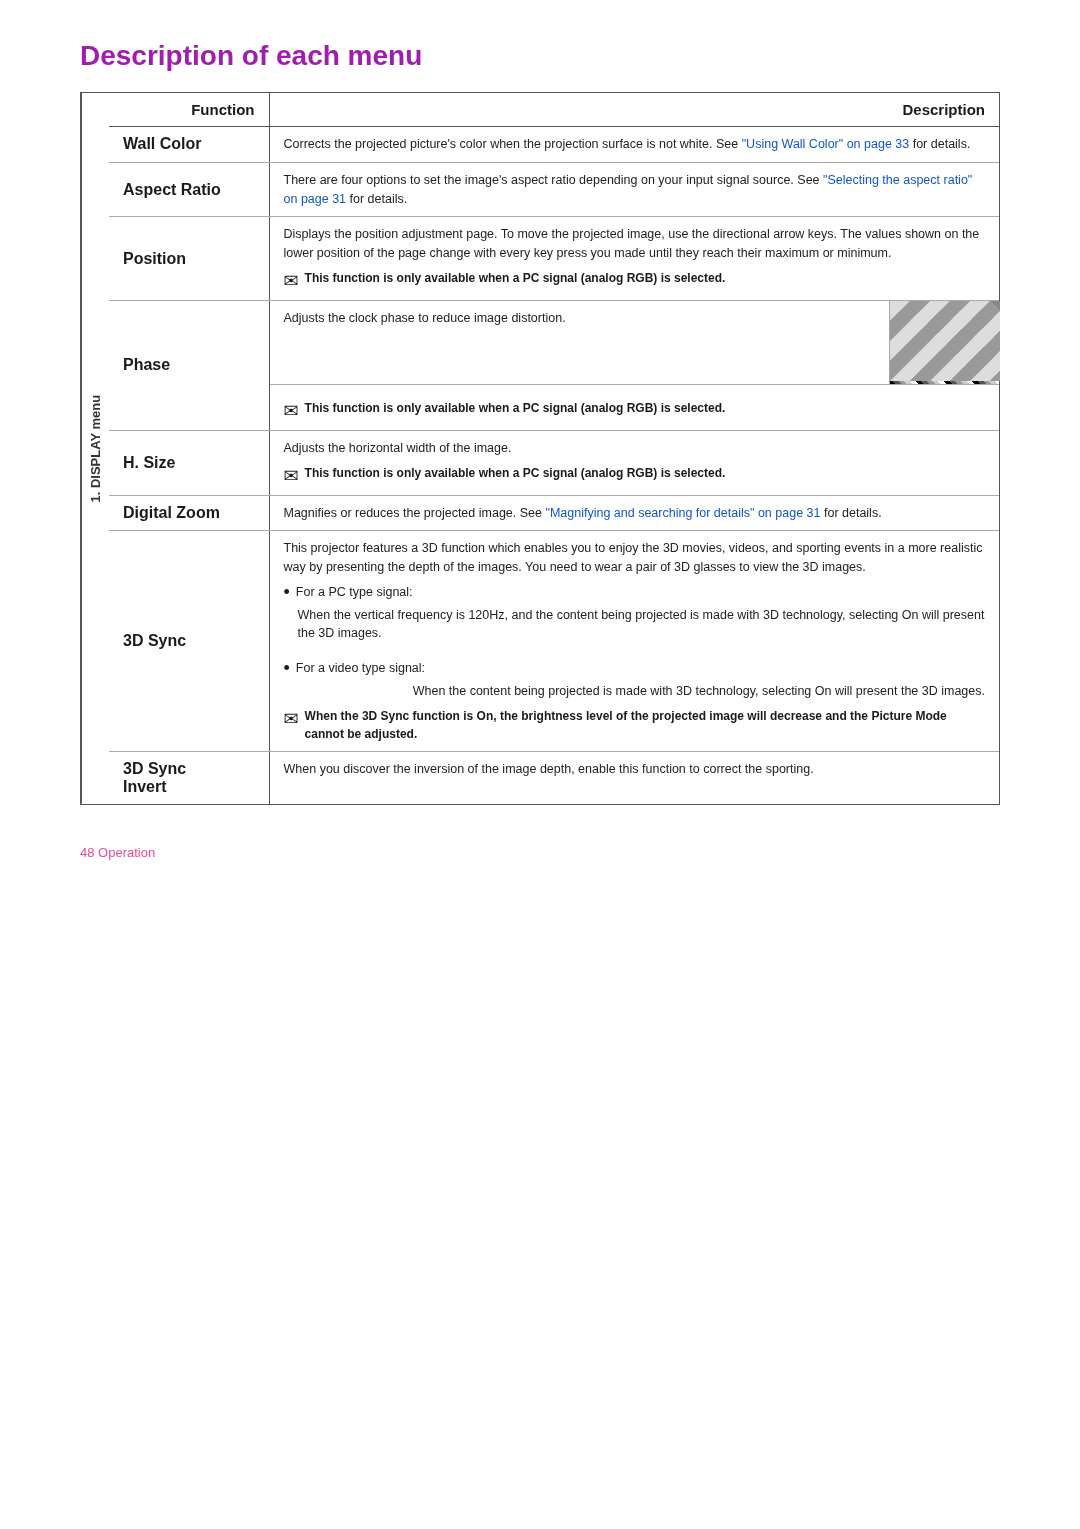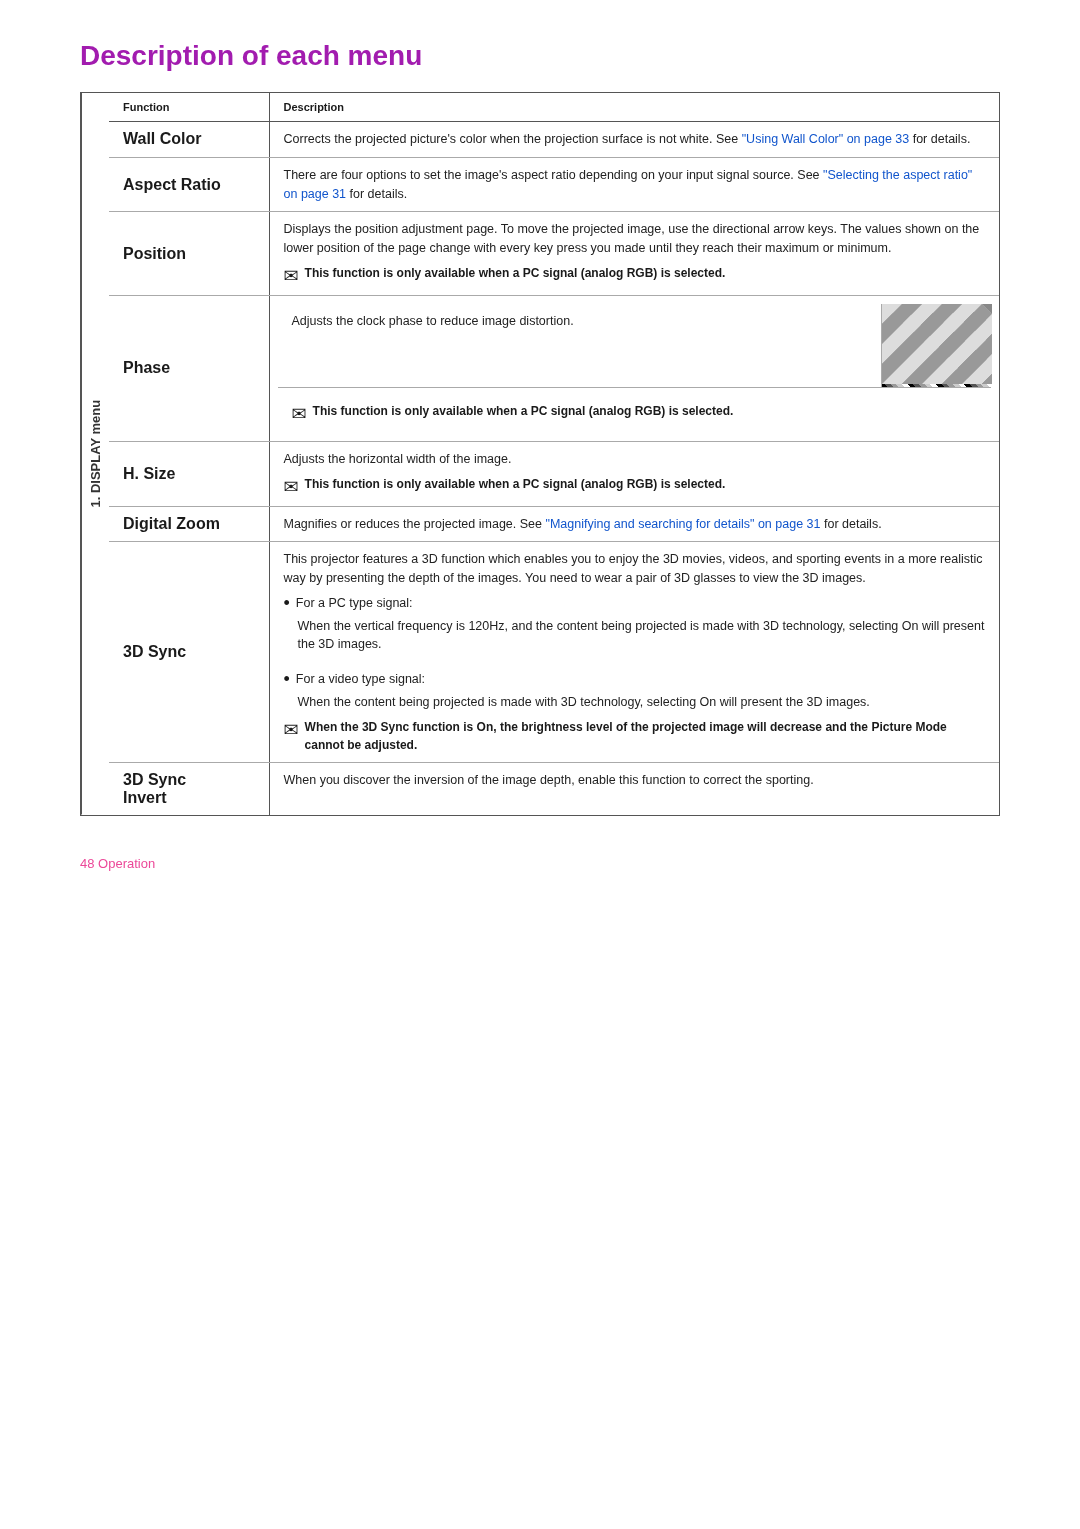--- a/index.html
+++ b/index.html
@@ -40,25 +40,25 @@
       white-space: nowrap;
     }
 
     .main-table {
       flex: 1;
       border-collapse: collapse;
       width: 100%;
     }
 
     .main-table th {
-      font-size: 11px;
+      font-size: 15px;
       font-weight: bold;
       padding: 8px 14px;
       border-bottom: 1.5px solid #555;
-      text-align: left;
+      text-align: right;
       background: #fff;
     }
 
     .main-table th:first-child {
       border-right: 1.5px solid #555;
       width: 160px;
     }
 
     .main-table td {
       padding: 8px 14px;
@@ -222,21 +222,21 @@
             <span class="note-icon">✉</span>
             <span class="note-text">This function is only available when a PC signal (analog RGB) is selected.</span>
           </div>
         </td>
       </tr>
 
       <tr class="phase-row">
         <td>
           <span>Phase</span>
         </td>
-        <td style="padding:8px;">
+        <td style="padding:0;">
           <div class="phase-content">
             <div class="phase-text-area">
               <span class="desc-text">Adjusts the clock phase to reduce image distortion.</span>
             </div>
             <div class="phase-image">
               <svg class="phase-img-svg" viewBox="0 0 110 80" xmlns="http://www.w3.org/2000/svg">
 
                 <rect width="110" height="80" fill="#888"></rect>
 
                 <polygon points="0,0 20,0 110,80 90,80" fill="#bbb"></polygon>
@@ -300,21 +300,21 @@
           <div class="bullet-item">
             <span class="bullet-dot">•</span>
             <span class="desc-text">For a PC type signal:</span>
           </div>
           <p class="desc-text" style="margin-bottom:16px; margin-left: 14px;">When the vertical frequency is 120Hz, and the content being projected is made with 3D technology, selecting On will present the 3D images.</p>
 
           <div class="bullet-item">
             <span class="bullet-dot">•</span>
             <span class="desc-text">For a video type signal:</span>
           </div>
-          <p class="desc-text" style="margin-bottom:6px; margin-left: 14px;">When the content being projected is made with 3D technology, selecting On will present the 3D images.</p>
+          <p class="desc-text" style="margin-bottom:6px; margin-left: 14px; text-align: right;">When the content being projected is made with 3D technology, selecting On will present the 3D images.</p>
 
           <div class="note-box">
             <span class="note-icon">✉</span>
             <span class="note-text">When the 3D Sync function is On, the brightness level of the projected image will decrease and the Picture Mode cannot be adjusted.</span>
           </div>
         </td>
       </tr>
 
       <tr>
         <td>

